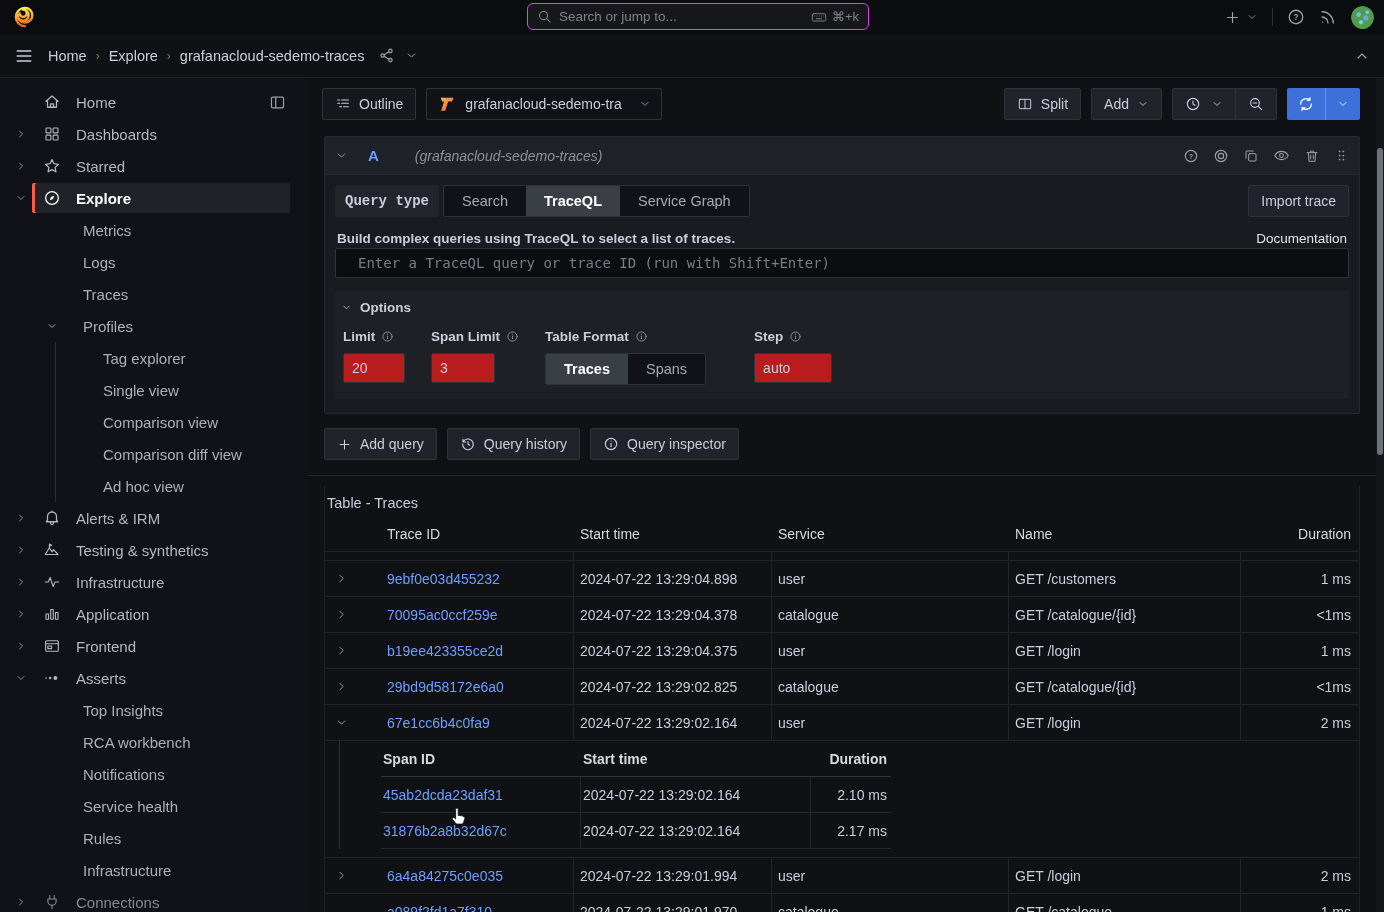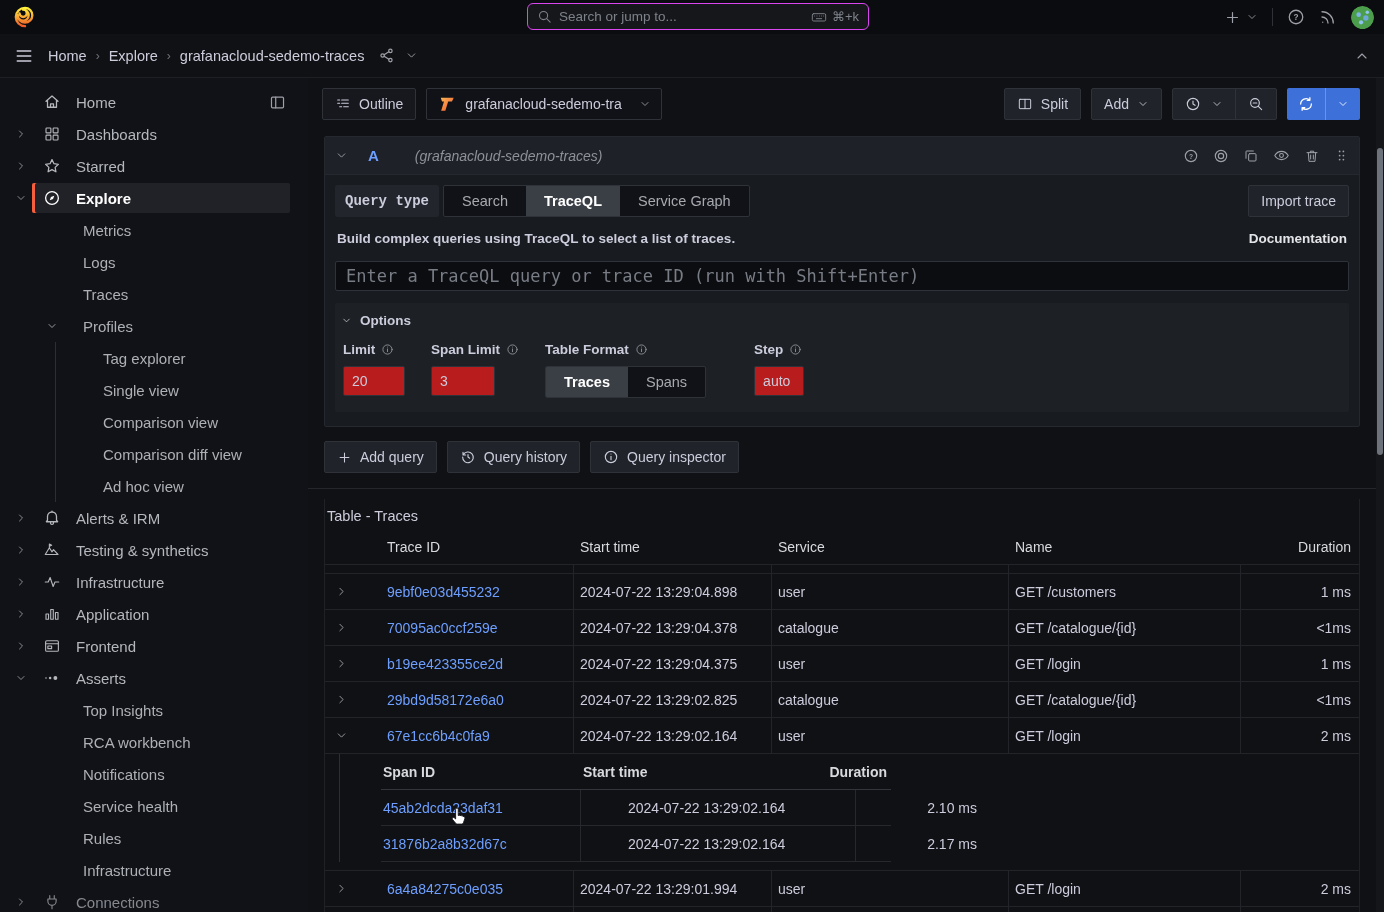--- a/index.html
+++ b/index.html
@@ -67,31 +67,31 @@
   .qheader-icons { margin-left:auto; display:flex; align-items:center; gap:14px; color:#9DA0A8; }
   .qbody { padding:10px 10px 14px 10px; }
   .qtype-row { display:flex; align-items:flex-start; }
   .inline-label { height:32px; display:flex; align-items:center; padding:0 10px; background:#22252B; border-radius:2px;
     font-weight:700; font-size:14px; color:#CCCCDC; margin-right:4px;font-family:Liberation Mono, monospace; }
   .radio-group { display:flex; height:32px; border:1px solid #2F3339; border-radius:2px; background:#111217; overflow:hidden; }
   .radio-opt { display:flex; align-items:center; padding:0 18px; color:#A6A9B0; font-size:14.5px; cursor:pointer; }
   .radio-opt.sel { background:#3A3E45; color:#FFFFFF; font-weight:700; }
   .import-btn { margin-left:auto; }
   .hint-row { display:flex; align-items:center; margin-top:12px; padding:2px 2px; font-size:13.5px; font-weight:700; color:#CCCCDC; }
-  .hint-row .doc { margin-left:auto; font-weight:700; color:#E3E4E8; cursor:pointer; }
-  .tq-input { margin-top:13px; width:100%; height:30px; background:#0C0D11; border:1px solid #2F3339; border-radius:2px;
-    color:#787C85; font-family:"DejaVu Sans Mono", monospace; font-size:17px; padding:0 10px; }
+  .hint-row .doc { margin-left:auto; font-weight:400; color:#E3E4E8; cursor:pointer; }
+  .tq-input { margin-top:0; width:100%; height:30px; background:#0C0D11; border:1px solid #2F3339; border-radius:2px;
+    color:#787C85; font-family:"DejaVu Sans Mono", monospace; font-size:14px; padding:0 22px; }
   .tq-input::placeholder { color:#787C85; }
   .options-box { margin-top:12px; background:rgba(255,255,255,0.025); border-radius:2px; padding:10px 12px 14px 6px; }
   .opt-head { display:flex; align-items:center; gap:8px; font-size:13.5px; font-weight:700; color:#CCCCDC; cursor:pointer; }
   .opt-fields { display:flex; gap:26px; margin-top:14px; padding-left:2px; }
   .opt-field .flabel { display:flex; align-items:center; gap:6px; font-size:13.5px; font-weight:700; color:#CCCCDC; margin-bottom:9px; }
   .flabel .info { color:#8E9197; }
   .opt-input { height:30px; background:#b91c1c; border:1px solid #2F3339; border-radius:2px; color:#CCCCDC; font-size:14px; padding:0 8px; }
-  .w-sm { width:62px; } .w-md { width:64px; } .w-step { width:50px; }
+  .w-sm { width:62px; } .w-md { width:64px; } .w-step { width:78px; }
 
   .actions-row { display:flex; gap:10px; margin:14px 16px 0 16px; }
 
   .pane-divider { margin-top:15px; height:1px; background:#24262C; }
 
   
   .table-panel { margin:10px 16px 0 16px; border:1px solid #1E2126; border-top:none; }
   .panel-title { font-size:14.5px; font-weight:500; color:#CCCCDC; padding:9px 2px 6px 2px; }
   .grid-row { display:grid; grid-template-columns:56px 193px 198px 237px 232px 1fr; align-items:center; }
   .thead { height:34px; font-weight:400; color:#D8D9DD; }
@@ -101,21 +101,21 @@
   .td { height:100%; display:flex; align-items:center; padding-left:6px; overflow:hidden; white-space:nowrap; }
   .td.sep { border-right:1px solid #22242A; }
   .td.num { justify-content:flex-end; padding-right:8px; padding-left:0; }
   .expander { justify-content:flex-start; padding-left:10px; color:#9DA0A8; cursor:pointer; }
   a.tlink { color:#6E9FFF; text-decoration:none; cursor:pointer; }
 
   .expand-area { position:relative; padding:0 0 8px 56px; border-top:1px solid #22242A; }
   .expand-area::before { content:""; position:absolute; left:14px; top:0; bottom:8px; width:1px; background:#2B2E34; }
   .sub-grid { display:grid; grid-template-columns:200px 230px 80px; align-items:center; width:510px; }
   .sub-head { height:36px; font-weight:700; color:#D8D9DD; border-bottom:1px solid #32353B; }
-  .sub-tr { height:36px; border-bottom:1px solid #26282E;gap:45px; }
+  .sub-tr { height:36px; border-bottom:1px solid #26282E; }
   .sub-td { height:100%; display:flex; align-items:center; padding-left:2px; }
   .sub-td.sep { border-right:1px solid #26282E; }
   .sub-td.num { justify-content:flex-end; padding-right:4px; }
 
   .cursor-overlay { position:absolute; left:448px; top:806px; z-index:50; pointer-events:none; }
 
   
   .scroll-track { position:absolute; right:0; top:78px; width:8px; bottom:0; background:#14161A; }
   .scroll-thumb { position:absolute; right:1px; top:70px; width:6px; height:307px; background:#6E737B; border-radius:3px; }
 </style>

